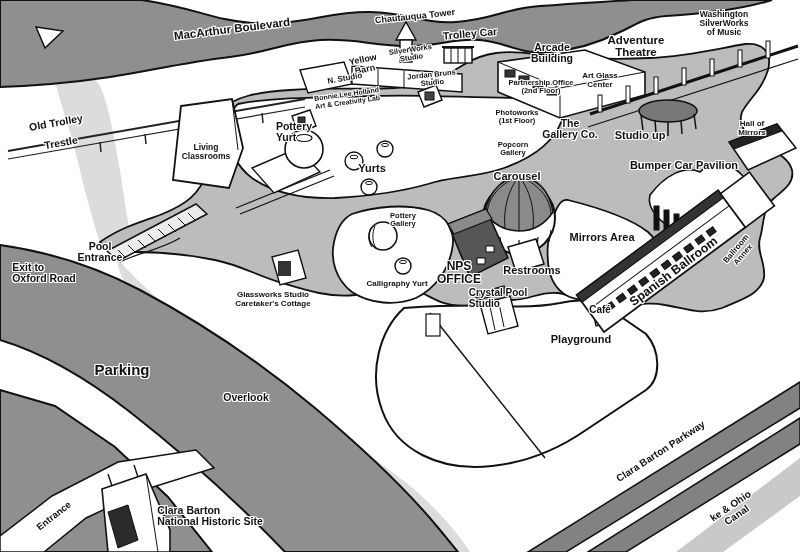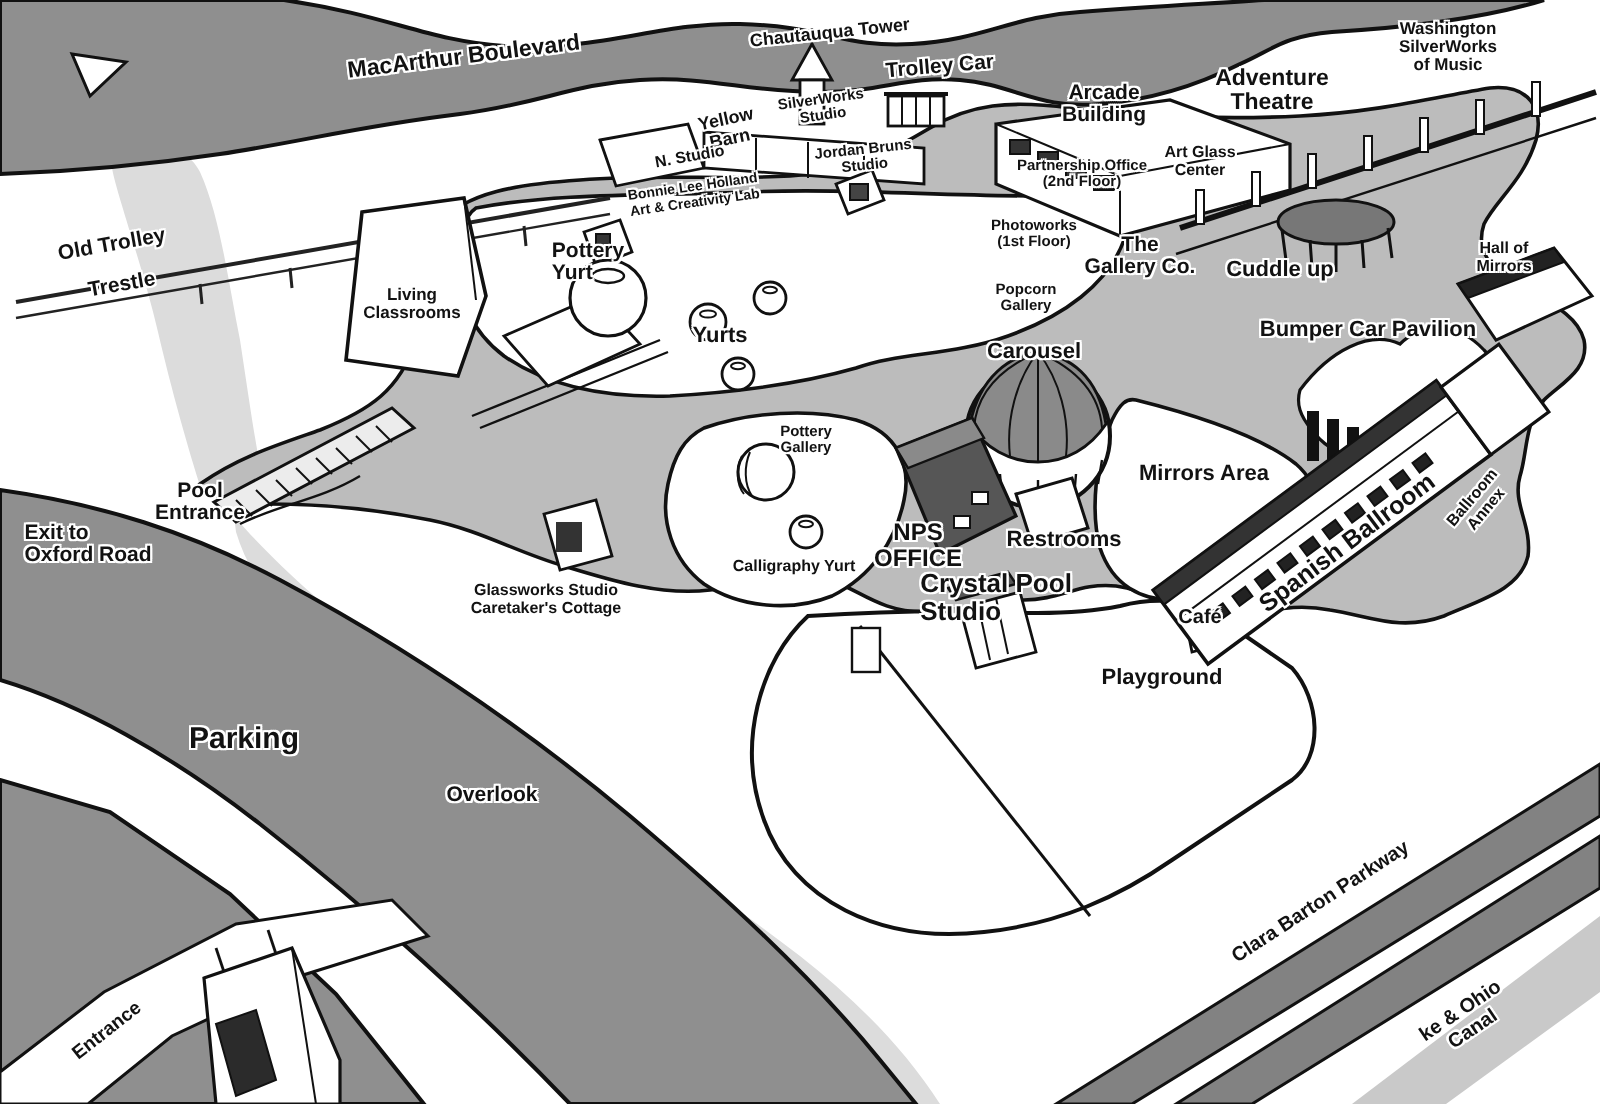--- a/index.html
+++ b/index.html
@@ -271,50 +271,52 @@
 <span class="lbl" style="left:541px;top:87px;font-size:7.5px">Partnership Office
 (2nd Floor)</span>
 <span class="lbl" style="left:600px;top:81px;font-size:8px">Art Glass
 Center</span>
 <span class="lbl" style="left:517px;top:117px;font-size:7.5px">Photoworks
 (1st Floor)</span>
 <span class="lbl" style="left:570px;top:129px;font-size:10.5px">The
 Gallery Co.</span>
 <span class="lbl" style="left:513px;top:149px;font-size:7.5px">Popcorn
 Gallery</span>
-<span class="lbl" style="left:640px;top:136px;font-size:11px">Cuddle up</span>
+<span class="lbl" style="left:640px;top:136px;font-size:11px">Studio up</span>
 <span class="lbl" style="left:752px;top:129px;font-size:8px">Hall of Mirrors</span>
 <span class="lbl" style="left:684px;top:166px;font-size:11px">Bumper Car Pavilion</span>
 <span class="lbl" style="left:56px;top:123px;font-size:10.5px;transform:translate(-50%,-50%) rotate(-10deg)">Old Trolley</span>
 <span class="lbl" style="left:61px;top:143px;font-size:10.5px;transform:translate(-50%,-50%) rotate(-10deg)">Trestle</span>
 <span class="lbl" style="left:206px;top:152px;font-size:8.5px">Living
 Classrooms</span>
 <span class="lbl la" style="left:294px;top:132px;font-size:10.5px">Pottery
 Yurt</span>
-<span class="lbl" style="left:360px;top:169px;font-size:11px">Yurts</span>
+<span class="lbl" style="left:372px;top:169px;font-size:11px">Yurts</span>
 <span class="lbl" style="left:517px;top:177px;font-size:11px">Carousel</span>
 <span class="lbl" style="left:100px;top:252px;font-size:10.5px">Pool
 Entrance</span>
 <span class="lbl la" style="left:44px;top:273px;font-size:10.5px">Exit to
 Oxford Road</span>
 <span class="lbl" style="left:403px;top:220px;font-size:7.5px">Pottery
 Gallery</span>
 <span class="lbl" style="left:397px;top:284px;font-size:8px">Calligraphy Yurt</span>
 <span class="lbl" style="left:459px;top:273px;font-size:12px">NPS
 OFFICE</span>
 <span class="lbl" style="left:532px;top:271px;font-size:11px">Restrooms</span>
 <span class="lbl" style="left:602px;top:238px;font-size:11px">Mirrors Area</span>
 <span class="lbl" style="left:273px;top:300px;font-size:8px">Glassworks Studio
 Caretaker's Cottage</span>
-<span class="lbl la" style="left:498px;top:299px;font-size:13px">Crystal Pool
+<span class="lbl la" style="left:498px;top:299px;font-size:10px">Crystal Pool
 Studio</span>
 <span class="lbl" style="left:600px;top:310px;font-size:10px">Café</span>
 <span class="lbl" style="left:581px;top:340px;font-size:11px">Playground</span>
 <span class="lbl" style="left:674px;top:272px;font-size:12.5px;transform:translate(-50%,-50%) rotate(-37deg)">Spanish Ballroom</span>
 <span class="lbl" style="left:740px;top:252px;font-size:8px;transform:translate(-50%,-50%) rotate(-50deg)">Ballroom
 Annex</span>
 <span class="lbl" style="left:122px;top:370px;font-size:15px">Parking</span>
 <span class="lbl" style="left:246px;top:398px;font-size:10.5px">Overlook</span>
 <span class="lbl" style="left:54px;top:516px;font-size:9.5px;transform:translate(-50%,-50%) rotate(-38deg)">Entrance</span>
+<span class="lbl la" style="left:210px;top:516px;font-size:10.5px">Clara Barton
+National Historic Site</span>
 <span class="lbl" style="left:661px;top:452px;font-size:10px;transform:translate(-50%,-50%) rotate(-33deg)">Clara Barton Parkway</span>
 <span class="lbl" style="left:734px;top:511px;font-size:10px;transform:translate(-50%,-50%) rotate(-34deg)">ke &amp; Ohio Canal</span>
 
 </div>
 
 </body></html>

